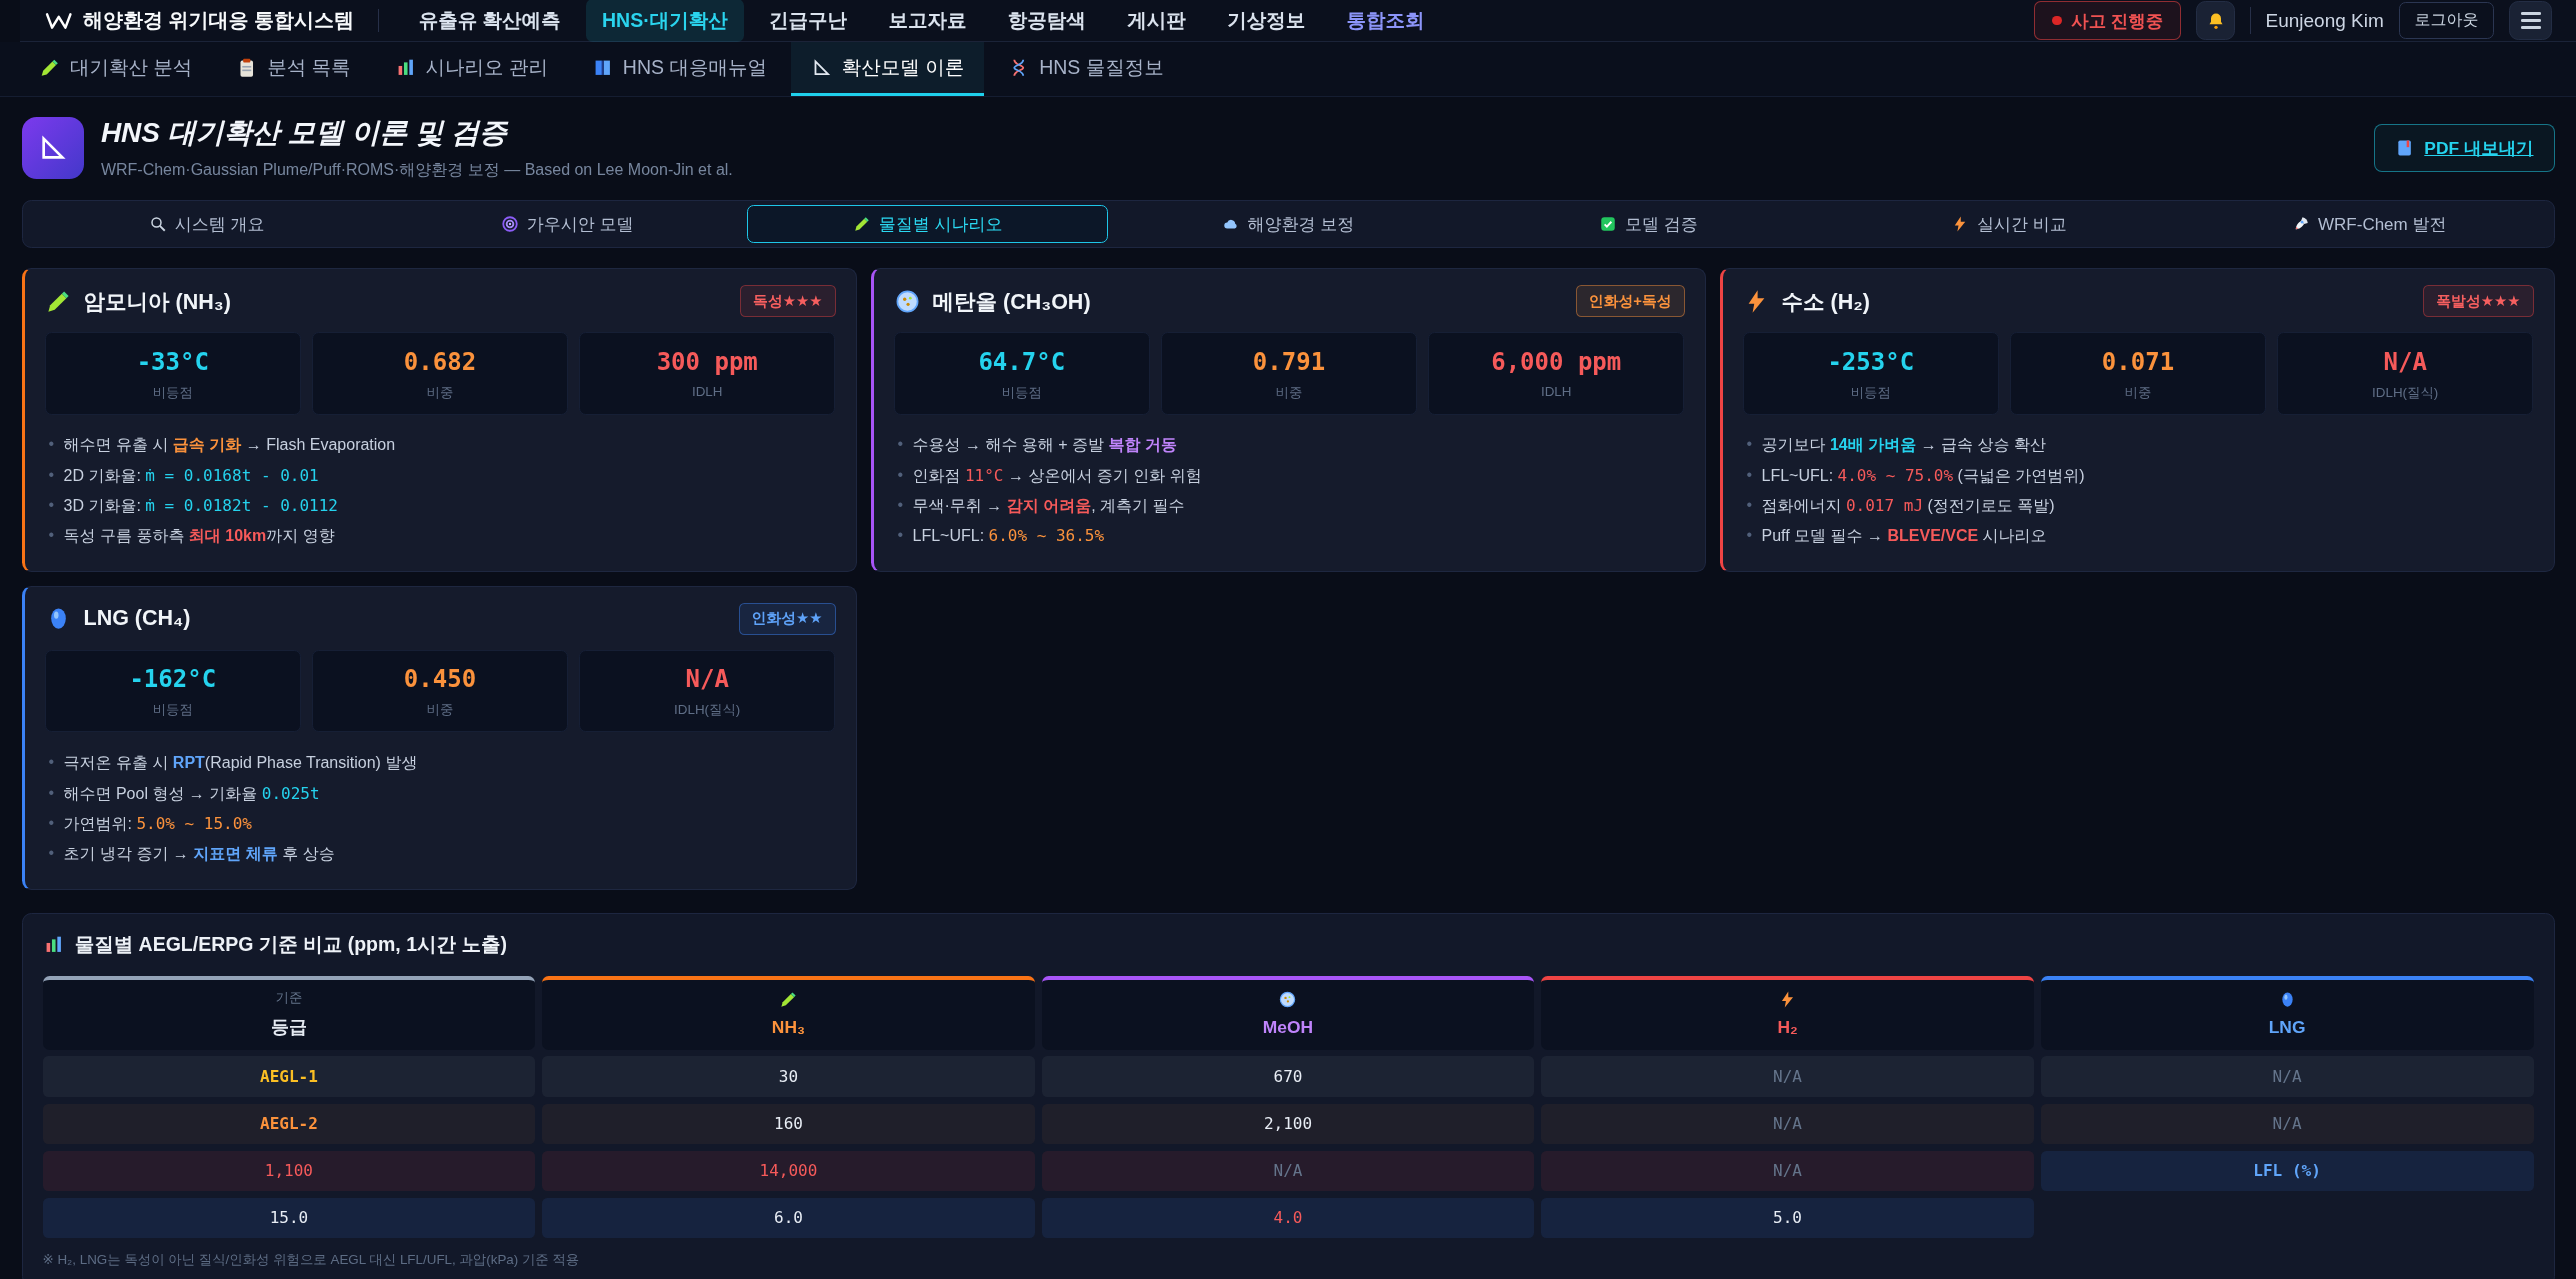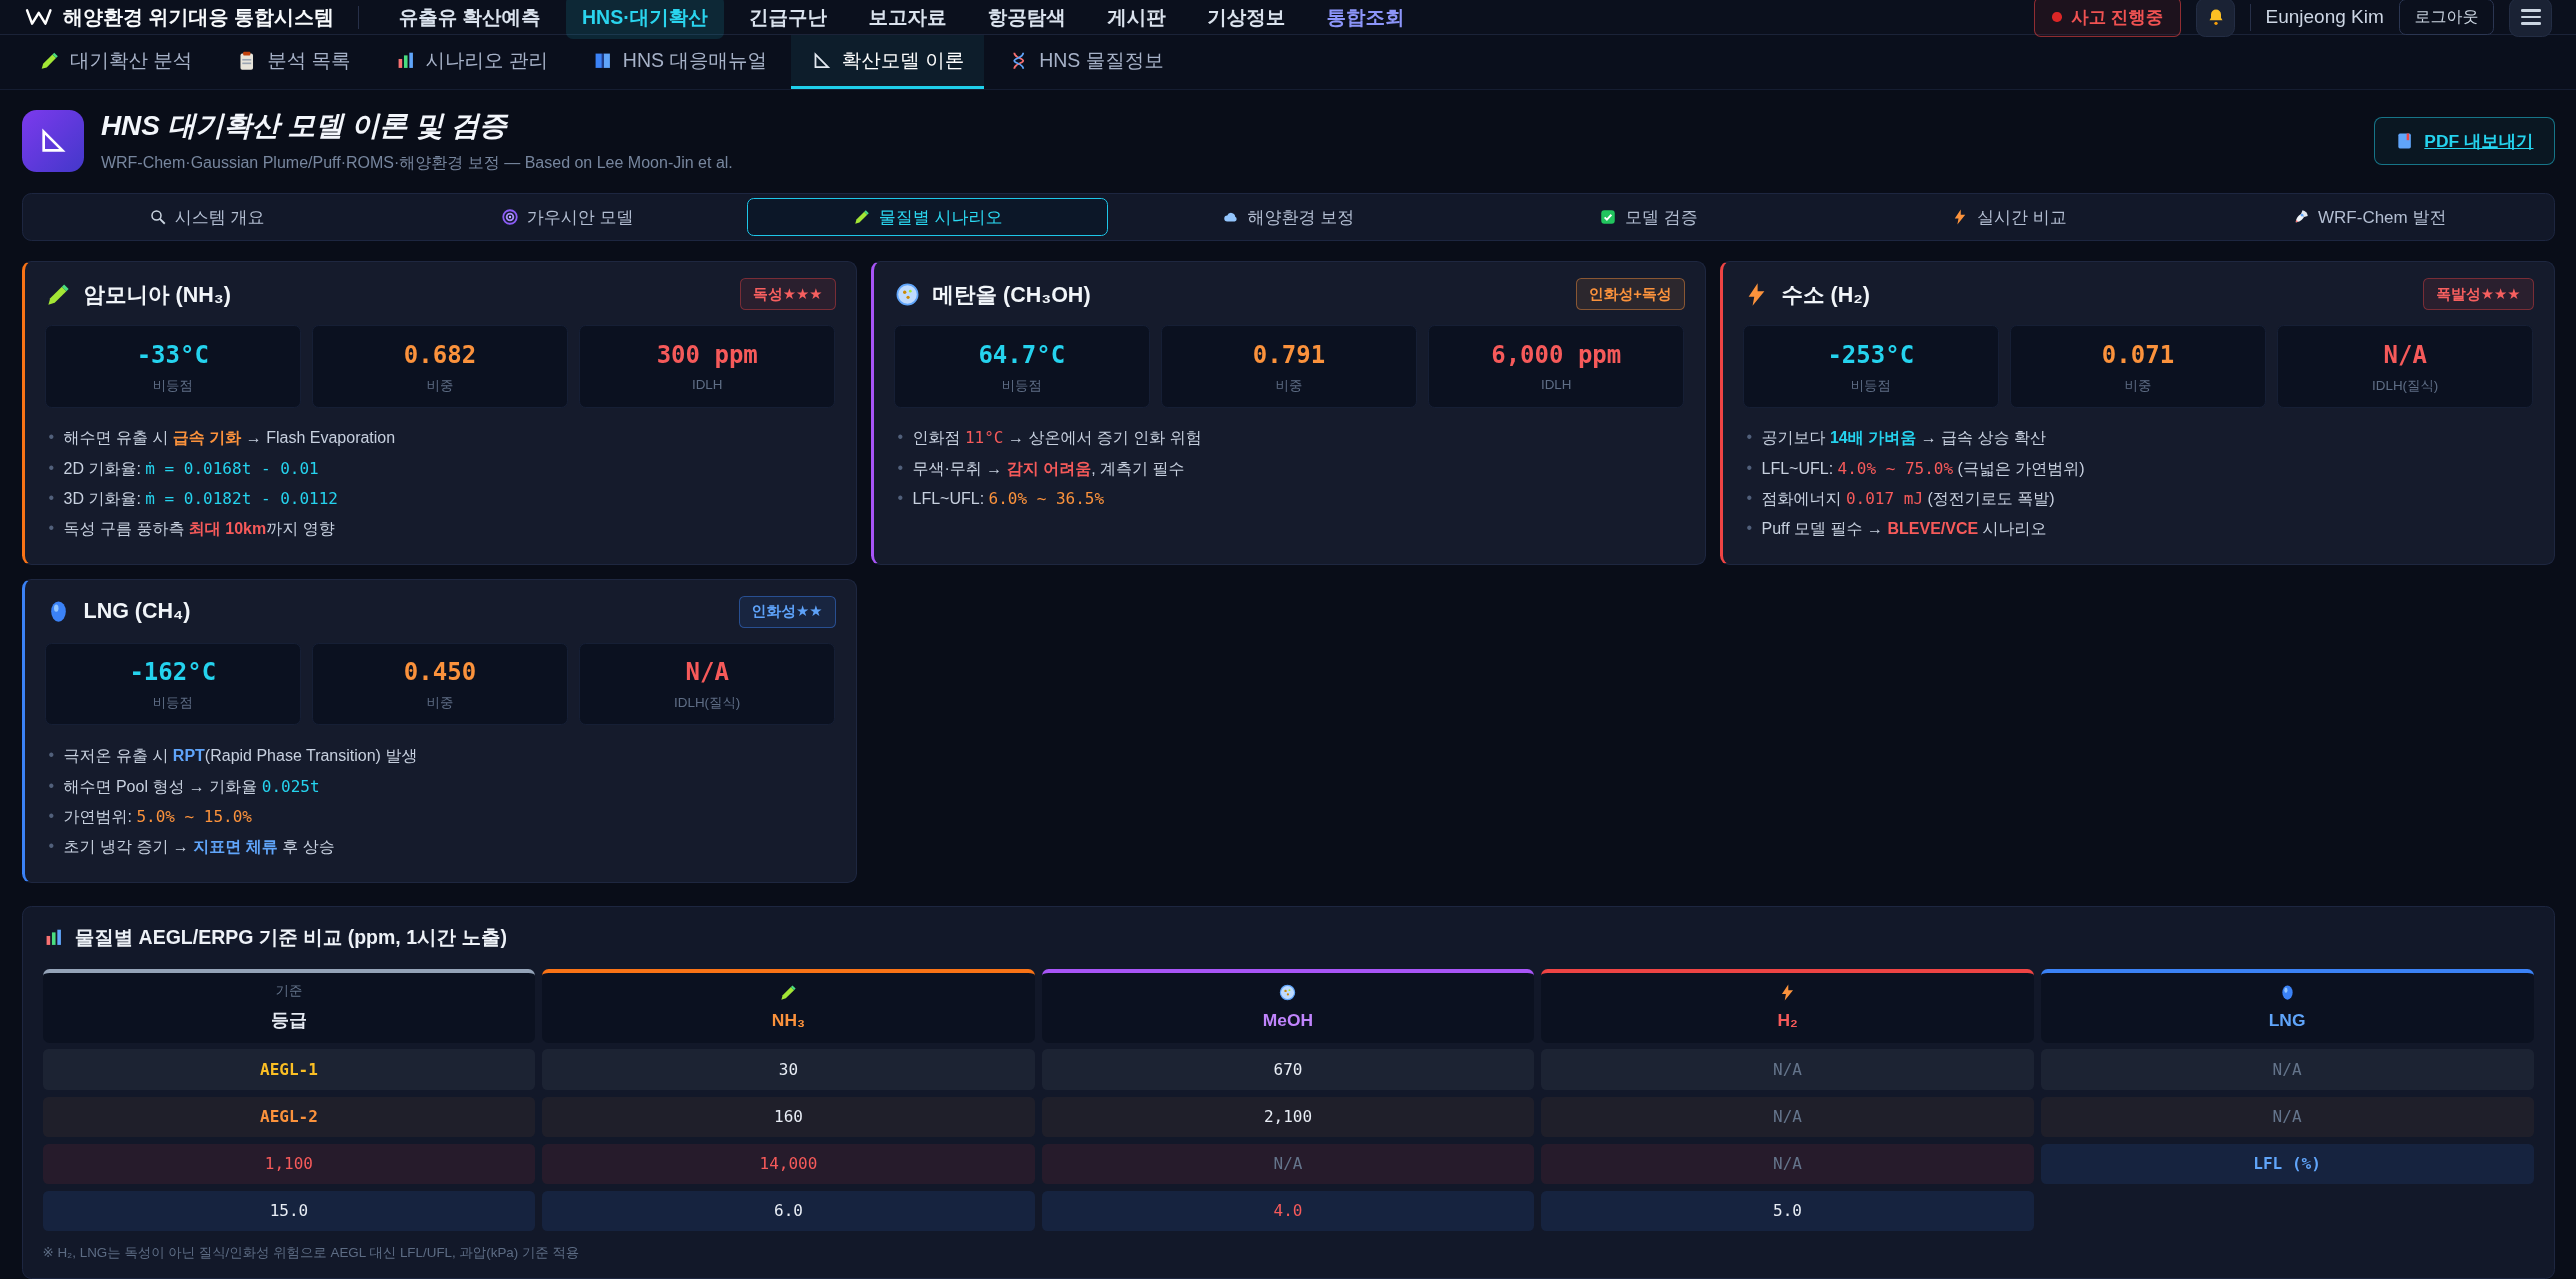--- a/index.html
+++ b/index.html
@@ -4,22 +4,22 @@
 <style>
   * { margin:0; padding:0; box-sizing:border-box; }
   html,body { width:2576px; height:1279px; }
   body {
     background:#090d18;
     font-family:"Liberation Sans","DejaVu Sans",sans-serif;
     color:#e2e8f0; overflow:hidden;
   }
 
   
-  .topnav { height:35px; display:flex; align-items:center; padding:0 24px;
-            background:#0b101d; border-bottom:0.7px solid #1b2338; }
+  .topnav { height:42px; display:flex; align-items:center; padding:0 24px;
+            background:#0b101d; border-bottom:0.7px solid #1b2338;margin-left:20px; }
   .logo { display:flex; align-items:center; gap:9.4px; font-size:20px; font-weight:bold; color:#f8fafc; white-space:nowrap; }
   .logo svg { width:29.5px; height:20px; }
   .nav-divider { width:0.7px; height:23px; background:#273049; margin:0 24px; }
   .nav-items { display:flex; align-items:center; gap:9.4px; flex:1; }
   .nav-item { font-size:19.5px; font-weight:600; color:#dbe3ee; padding:8px 16px; border-radius:6.7px; cursor:pointer; white-space:nowrap; }
   .nav-item.active { color:#2ad4ee; background:rgba(34,211,238,.12); }
   .nav-item.highlight { color:#8c95f9; }
   .top-right { display:flex; align-items:center; gap:14.8px; }
   .incident { display:flex; align-items:center; gap:9.4px; padding:6.7px 17.4px;
               border:1.3px solid rgba(239,68,68,.55); background:rgba(127,29,29,.16);
@@ -340,20 +340,21 @@
       <div class="stat">
         <div class="stat-val v-orange">0.791</div>
         <div class="stat-lab">비중</div>
       </div>
       <div class="stat">
         <div class="stat-val v-red">6,000 ppm</div>
         <div class="stat-lab">IDLH</div>
       </div>
     </div>
     <ul class="bullets">
+      <li><span>수용성 → 해수 용해 + 증발 </span><span class="hl-purple-b">복합 거동</span></li>
       <li><span>인화점 </span><span class="hl-red-m">11°C</span><span> → 상온에서 증기 인화 위험</span></li>
       <li><span>무색·무취 → </span><span class="hl-red-b">감지 어려움</span><span>, 계측기 필수</span></li>
       <li><span>LFL~UFL: </span><span class="hl-orange-m">6.0% ~ 36.5%</span></li>
     </ul>
   </section>
 
   <section class="card red">
     <div class="card-head">
       <svg viewBox="0 0 24 24">
           <path d="M13 2L5 14h5l-1.5 8L19 9h-6z" fill="#fb923c"></path>

